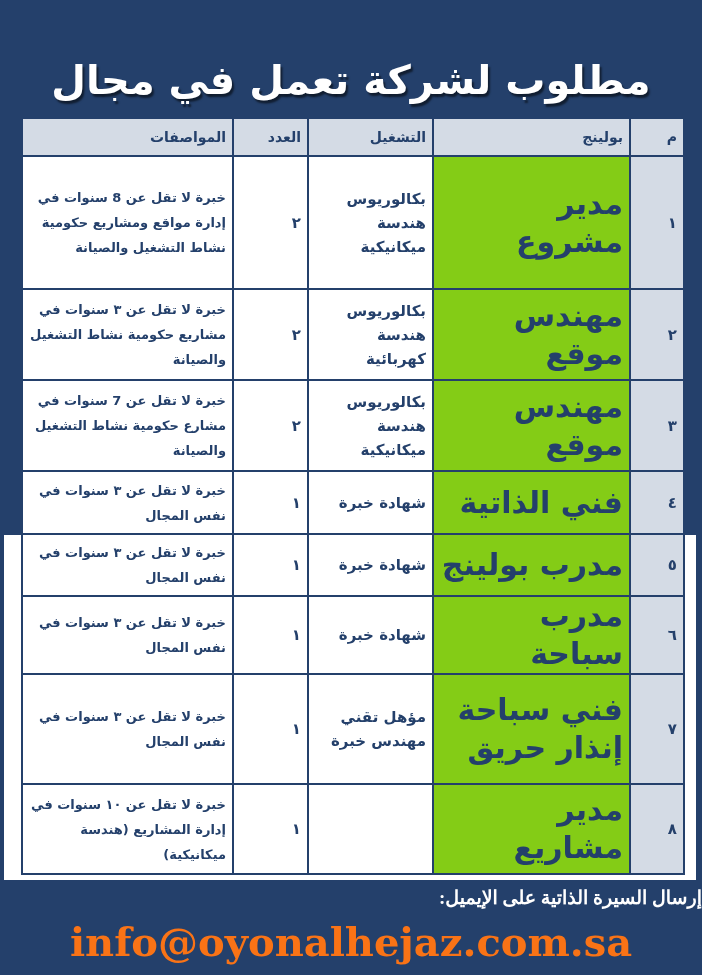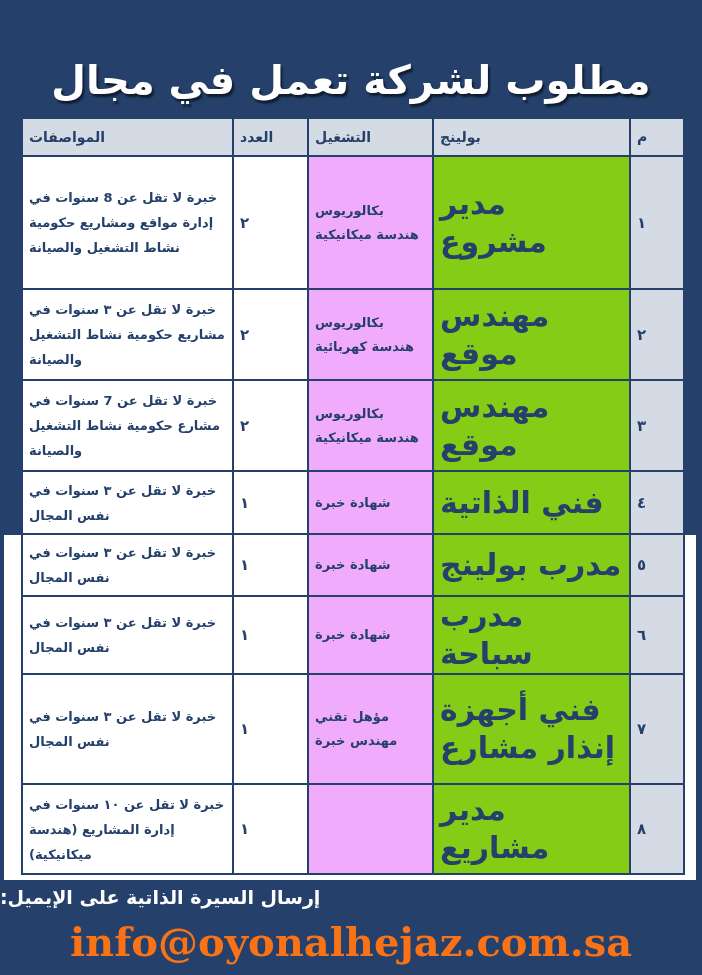--- a/index.html
+++ b/index.html
@@ -20,35 +20,35 @@
       text-shadow:2px 3px 2px rgba(0,0,0,0.55);
       direction:rtl;
     }
     table.jobs {
       position:absolute; left:21px; top:117px; width:662px;
       border-collapse:collapse; table-layout:fixed;
       direction:rtl;
     }
     table.jobs td, table.jobs th {
       border:2px solid #24406b;
-      text-align:left; vertical-align:middle;
+      text-align:right; vertical-align:middle;
       color:#24406b; padding:0 6px;
     }
     table.jobs th {
       background:#d4dbe5; height:36px;
       font-size:14px; font-weight:bold;
     }
     td.num { background:#d4dbe5; font-size:15px; font-weight:bold; }
     td.job { background:#84cc16; font-size:30px; font-weight:bold; line-height:38px; letter-spacing:1px; }
-    td.qual { background:#f0abfc; font-size:13px; font-weight:bold; line-height:24px; }
+    td.qual { background:#ffffff; font-size:15px; font-weight:bold; line-height:24px; }
     td.count { background:#ffffff; font-size:15px; font-weight:bold; }
     td.specs { background:#ffffff; font-size:13px; font-weight:bold; line-height:25px; }
     .footer-label {
-      position:absolute; left:0; top:886px; width:702px; text-align:left;
-      color:#ffffff; font-size:19px; font-weight:bold; direction:rtl;
+      position:absolute; left:0; top:886px; width:702px; text-align:right;
+      color:#ffffff; font-size:19px; font-weight:bold; direction:rtl;font-family:Liberation Serif, serif;
     }
     .footer-email {
       position:absolute; left:0; top:915px; width:702px; text-align:center;
       color:#f97316; font-family:"DejaVu Serif", serif; font-weight:bold;
       font-size:40px; line-height:54px;
     }
   </style>
 </head>
 <body>
 
@@ -111,21 +111,21 @@
     </tr>
     <tr style="height:63px">
       <td class="num">٦</td>
       <td class="job">مدرب سباحة</td>
       <td class="qual">شهادة خبرة</td>
       <td class="count">١</td>
       <td class="specs">خبرة لا تقل عن ٣ سنوات في نفس المجال</td>
     </tr>
     <tr style="height:110px">
       <td class="num">٧</td>
-      <td class="job">فني أجهزة إنذار مشارع</td>
+      <td class="job">فني سباحة إنذار حريق</td>
       <td class="qual">مؤهل تقني مهندس خبرة</td>
       <td class="count">١</td>
       <td class="specs">خبرة لا تقل عن ٣ سنوات في نفس المجال</td>
     </tr>
     <tr style="height:90px">
       <td class="num">٨</td>
       <td class="job">مدير مشاريع</td>
       <td class="qual"></td>
       <td class="count">١</td>
       <td class="specs">خبرة لا تقل عن ١٠ سنوات في إدارة المشاريع (هندسة ميكانيكية)</td>

